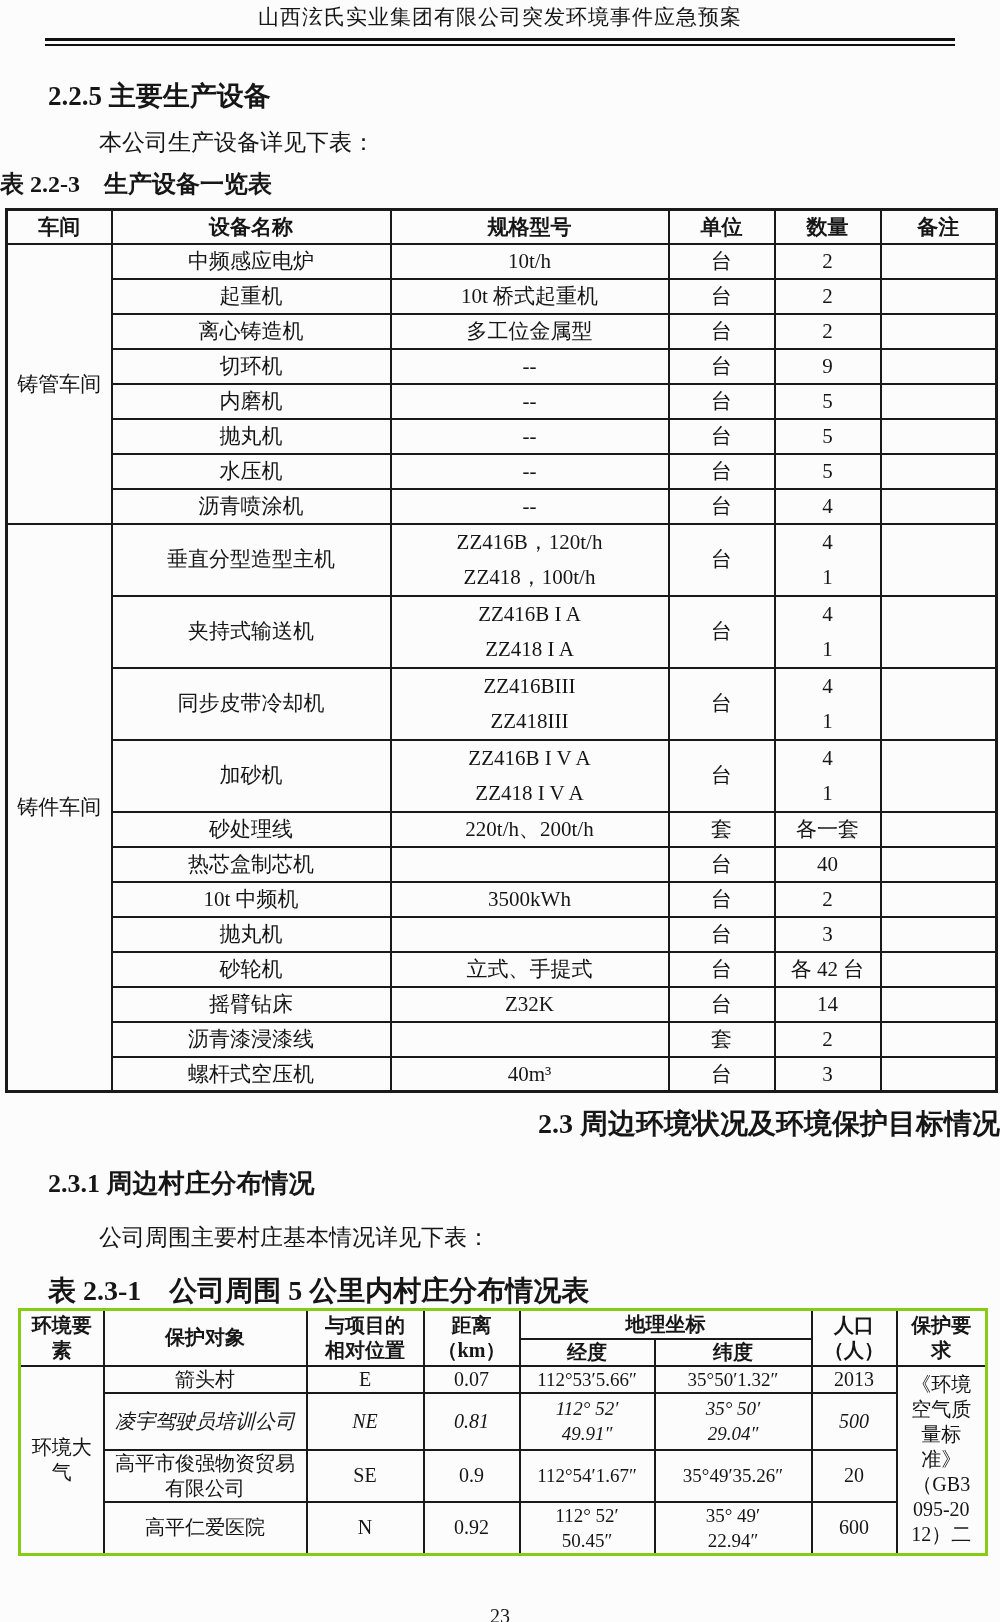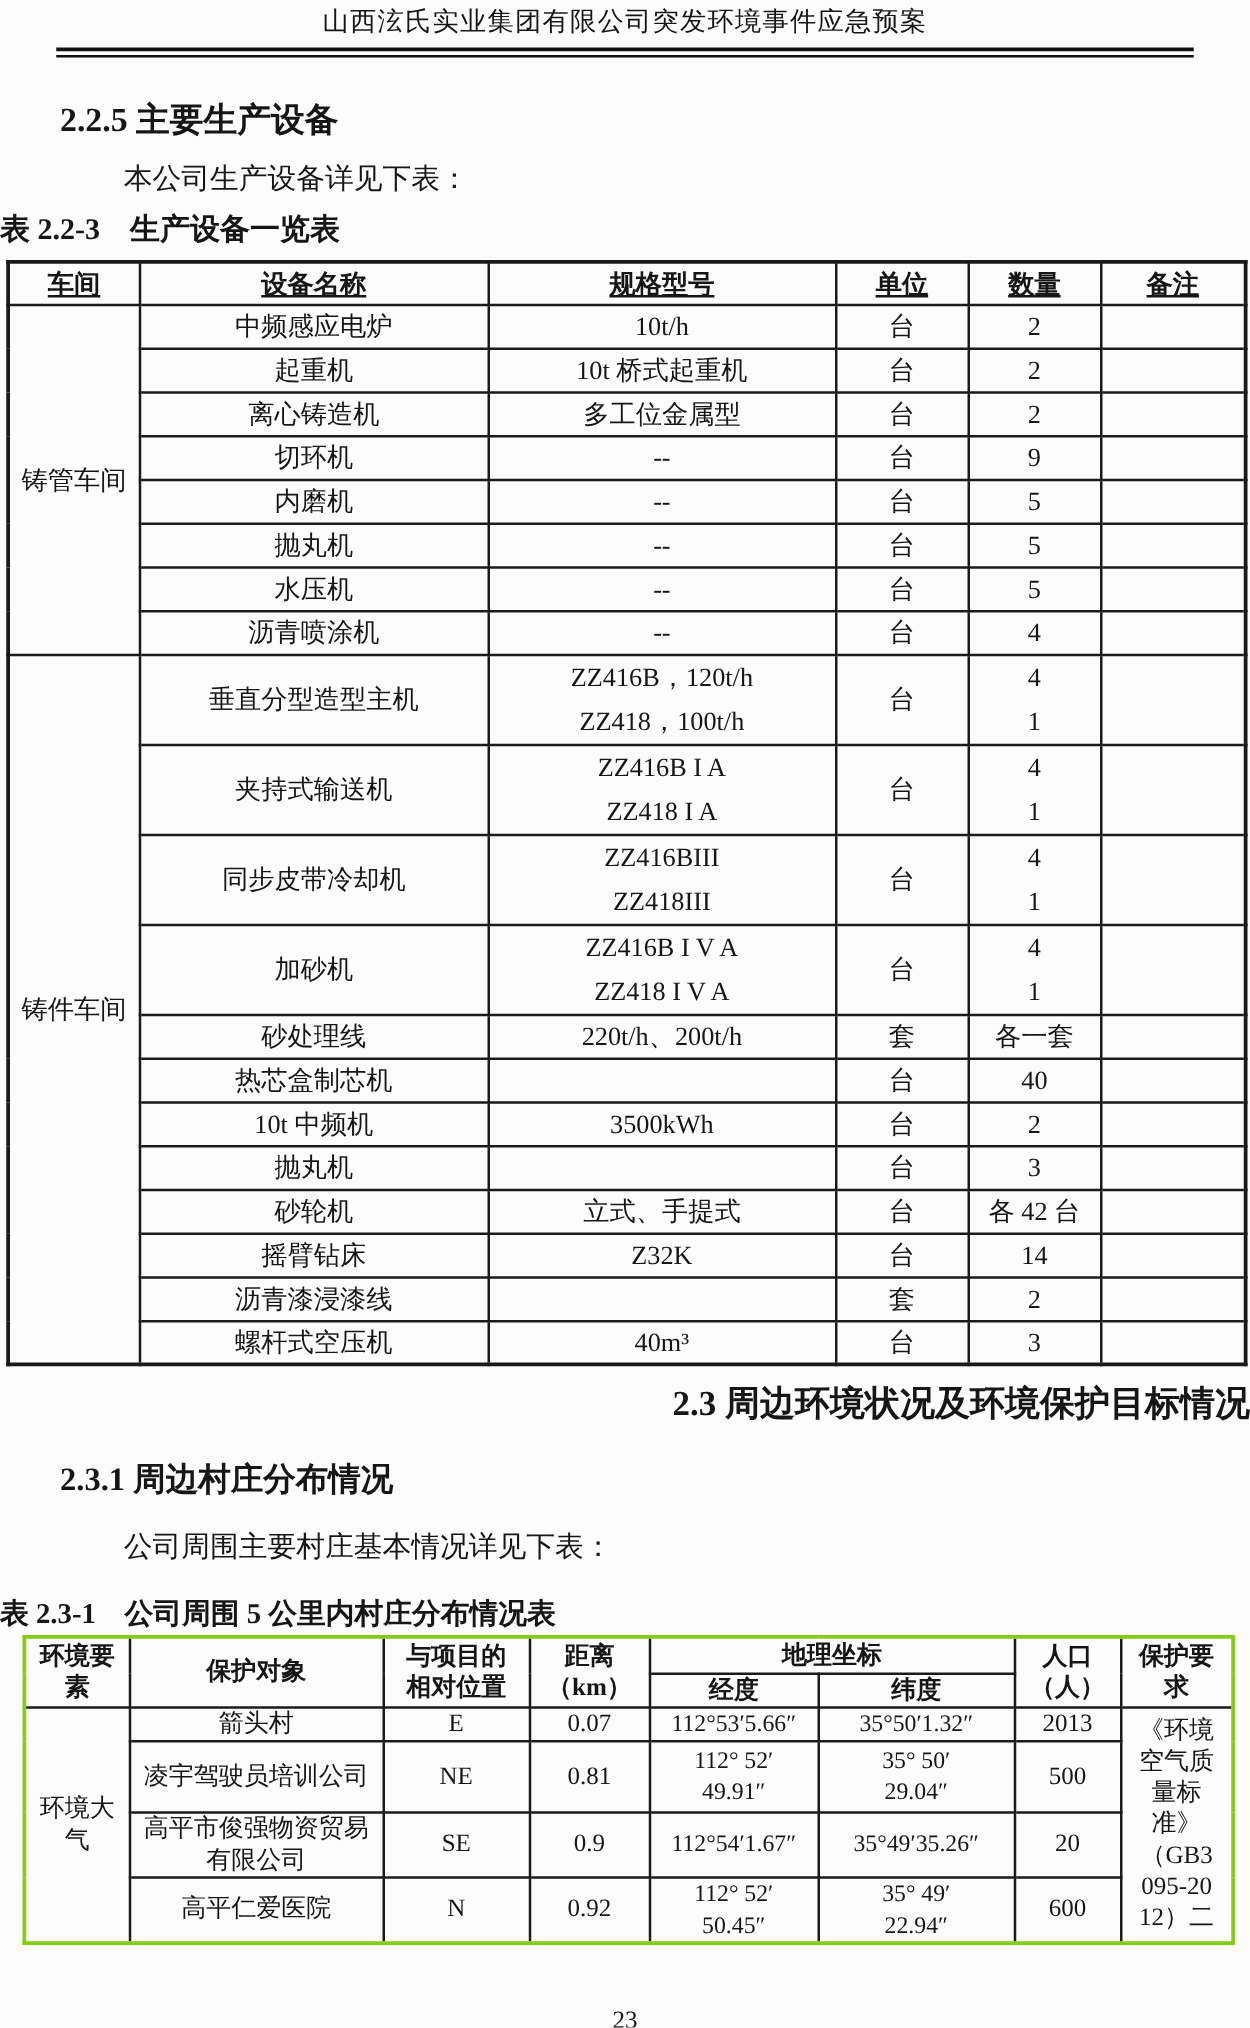--- a/index.html
+++ b/index.html
@@ -23,42 +23,42 @@
   .cap1{margin-top:13px;font-size:24px;line-height:30px;}
   .t1{
     margin:9px 0 0 5px;width:990px;
     border-collapse:collapse;table-layout:fixed;
     font-size:21px;border:3px solid #1a1a1a;
   }
   .t1 td{
     border:2px solid #1a1a1a;text-align:center;vertical-align:middle;
     padding:0;line-height:24px;white-space:pre-line;overflow:hidden;
   }
-  .t1 tr.hd{height:34px;text-decoration:underline;}
+  .t1 tr.hd{height:34px;}
   .t1 tr.hd td{font-weight:bold;}
   .t1 tr.r1{height:35px;}
   .t1 tr.dbl{height:71px;}
   .t1 tr.dbl td{line-height:35px;}
   .h23{margin:14px 0 0 48px;font-size:28px;line-height:34px;font-weight:bold;text-align:right;}
   .h231{margin:27px 0 0 48px;font-size:26px;line-height:32px;font-weight:bold;}
   .intro2{margin:24px 0 0 99px;font-size:23px;line-height:27px;}
-  .cap2{margin-top:25px;font-size:23px;line-height:29px;}
+  .cap2{margin-top:25px;font-size:28px;line-height:29px;padding-left:48px;}
   .t2{
     margin:3px 0 0 18px;width:967px;
     border-collapse:collapse;table-layout:fixed;
     font-size:20px;border:3px solid #84cc16;
   }
   .t2 td{
     border:2px solid #1a1a1a;text-align:center;vertical-align:middle;
     padding:0;line-height:25px;white-space:pre-line;overflow:hidden;
   }
   .t2 tr.h1{height:29px;}
   .t2 tr.h2{height:26px;}
   .t2 tr.v0{height:27px;}
-  .t2 tr.v1{height:57px;}
+  .t2 tr.v1{height:57px;font-style:italic;}
   .t2 tr.v2{height:50px;}
   .t2 tr.v3{height:51px;margin-top:40px;}
   .t2 td.hdc{font-weight:bold;}
   .t2 td.coord{font-size:19px;}
   .t2 td.req{font-size:20px;line-height:25px;}
   .pagenum{margin-top:47px;text-align:center;font-size:20px;line-height:26px;}
 </style>
 </head>
 <body>
 

